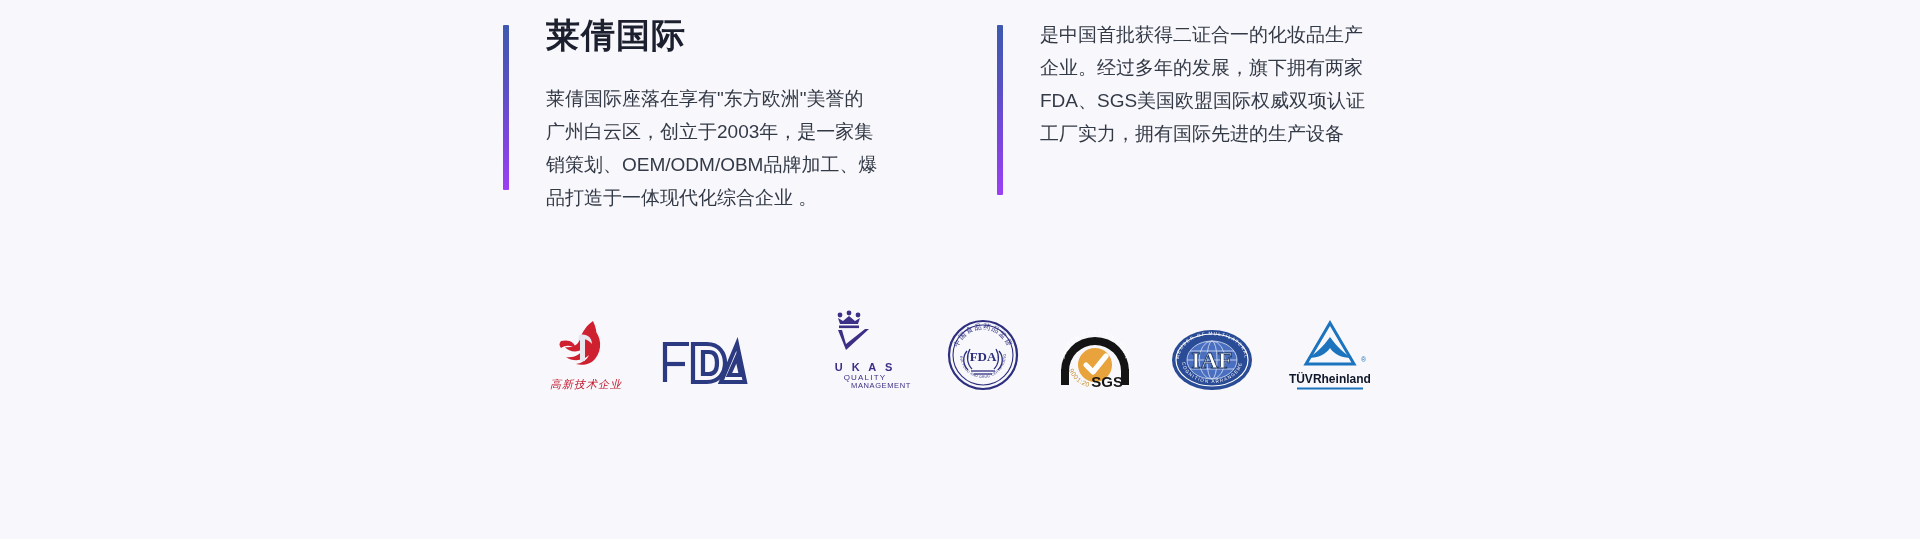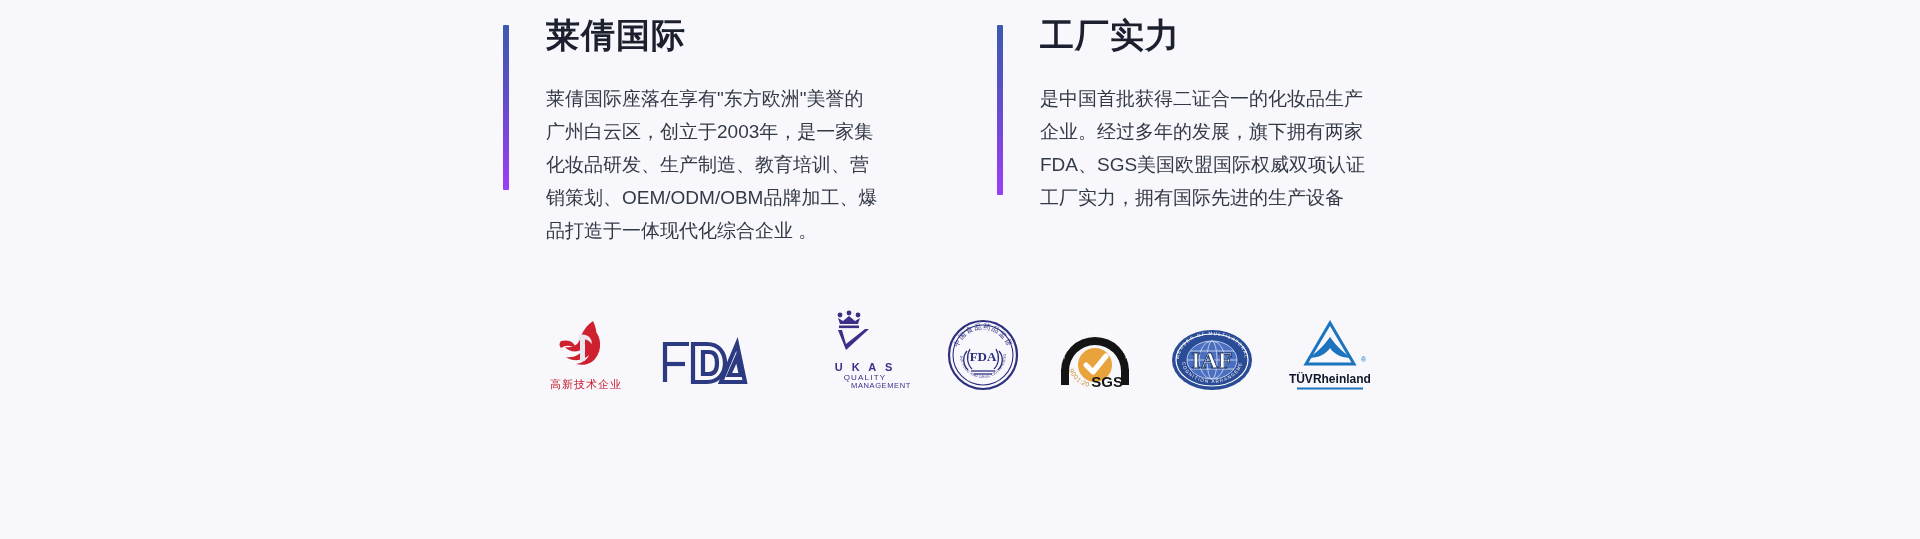--- a/index.html
+++ b/index.html
@@ -65,52 +65,50 @@
     gap:36px;
   }
   .logo{
     display:flex;flex-direction:column;align-items:center;justify-content:flex-end;
     height:86px;
   }
   .logo svg{display:block;}
   .logo-cap{
     font-size:9.5px;letter-spacing:.4px;margin-top:3px;text-align:center;line-height:1.15;
   }
-  .cap-red{color:#c2182b;font-size:11px;letter-spacing:1px;}
+  .cap-red{color:#c2182b;font-size:11px;letter-spacing:1px;font-style:italic;}
   .cap-ukas{color:#3b2f86;margin-left:32px;}
   .cap-ukas .l1{font-size:11px;letter-spacing:3px;font-weight:bold;}
   .cap-ukas .l2{font-size:8px;letter-spacing:1.2px;}
   .cap-ukas .l3{font-size:7.5px;letter-spacing:.6px;padding-left:32px;}
   .cap-tuv{color:#0f172a;font-size:12px;font-weight:bold;letter-spacing:0;}
 </style>
 </head>
 <body>
 
 <div class="stage">
 
   <div class="columns">
 
     <div class="col col-left">
       <div class="accent-bar bar-left"></div>
       <div class="col-body">
         <h2 class="heading">莱倩国际</h2>
         <p class="para">
           <span class="ln">莱倩国际座落在享有"东方欧洲"美誉的</span>
           <span class="ln">广州白云区，创立于2003年，是一家集</span>
-          <span class="ln">化妆品研发、生产制造、教育培训、营</span>
           <span class="ln">销策划、OEM/ODM/OBM品牌加工、爆</span>
           <span class="ln">品打造于一体现代化综合企业 。</span>
         </p>
       </div>
     </div>
 
     <div class="col col-right">
       <div class="accent-bar bar-right"></div>
       <div class="col-body">
-        <h2 class="heading">工厂实力</h2>
         <p class="para">
           <span class="ln">是中国首批获得二证合一的化妆品生产</span>
           <span class="ln">企业。经过多年的发展，旗下拥有两家</span>
           <span class="ln">FDA、SGS美国欧盟国际权威双项认证</span>
           <span class="ln">工厂实力，拥有国际先进的生产设备</span>
         </p>
       </div>
     </div>
 
   </div>

